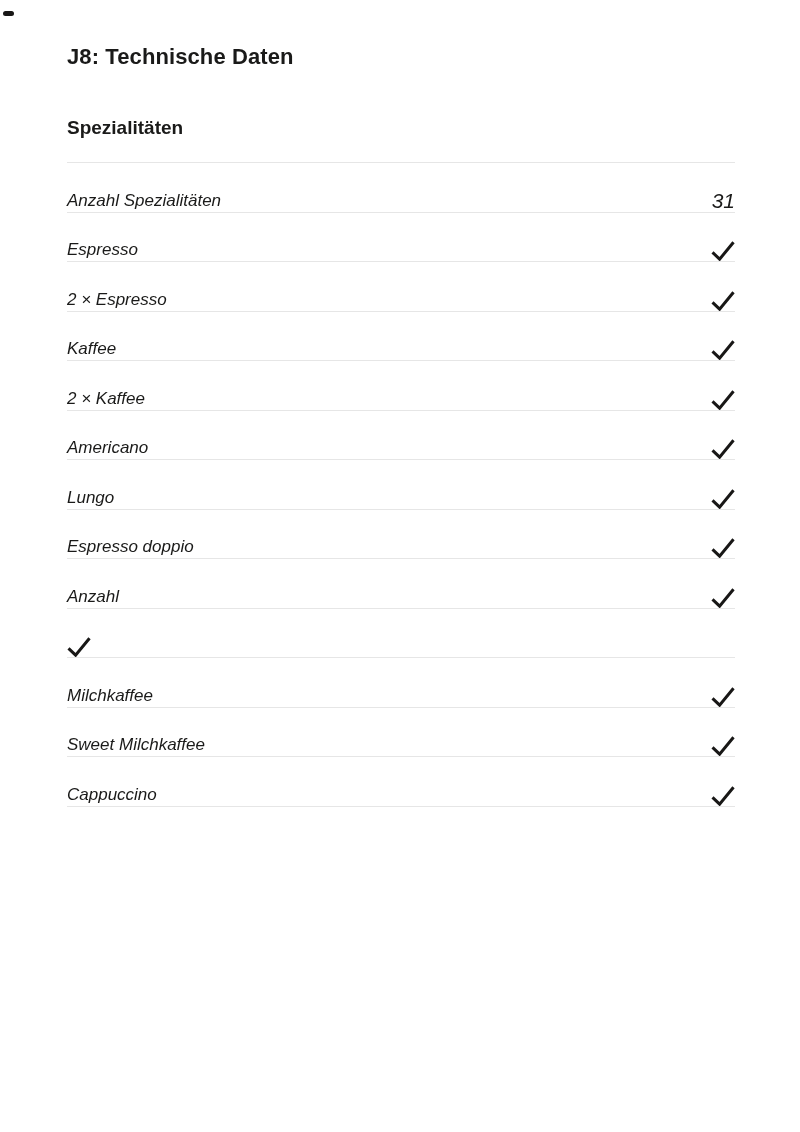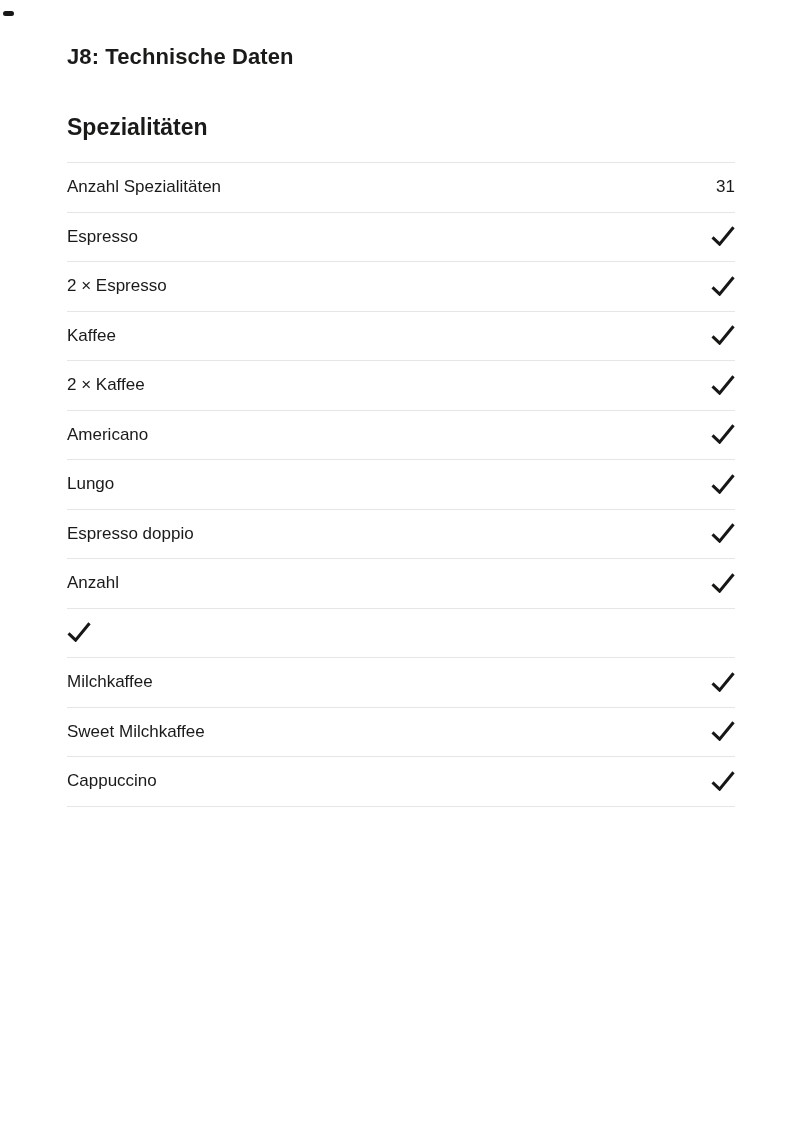--- a/index.html
+++ b/index.html
@@ -34,47 +34,48 @@
     line-height: 26px;
     font-weight: 700;
     letter-spacing: 0.1px;
     white-space: nowrap;
   }
   .section-heading {
     position: absolute;
     left: 67px;
     top: 116px;
     margin: 0;
-    font-size: 23px;
+    font-size: 19px;
     line-height: 23px;
     font-weight: 700;
     white-space: nowrap;
   }
   .spec-table {
     position: absolute;
     left: 67px;
     top: 162px;
     width: 668px;
     border-top: 1px solid var(--divider-color, #e6e6e6);
   }
   .row {
     box-sizing: border-box;
     height: 49.5px;
     display: flex;
-    align-items: center;
+    align-items: flex-end;
     justify-content: space-between;
     border-bottom: 1px solid var(--divider-color, #e6e6e6);
+    font-style: italic;
   }
   .row .label {
     font-size: 17px;
     line-height: 22px;
     white-space: nowrap;
   }
   .row .value {
-    font-size: 17px;
+    font-size: 21px;
     line-height: 22px;
     display: flex;
     align-items: center;
     justify-content: flex-end;
   }
   .row .value svg {
     display: block;
     margin-top: -2px;
   }
 </style>

